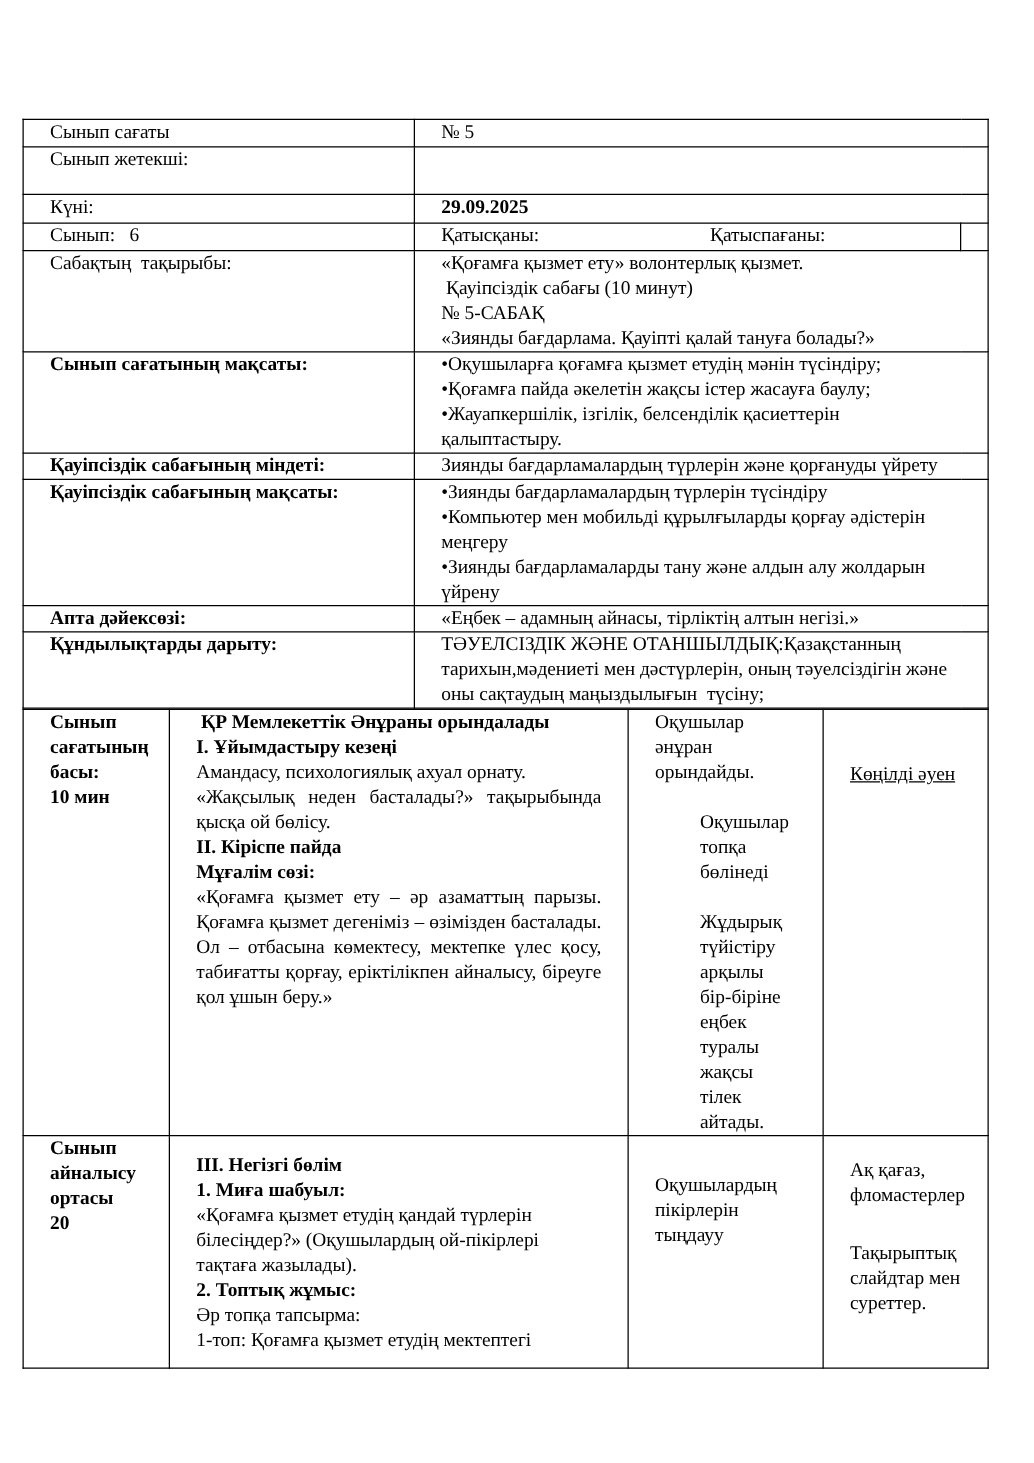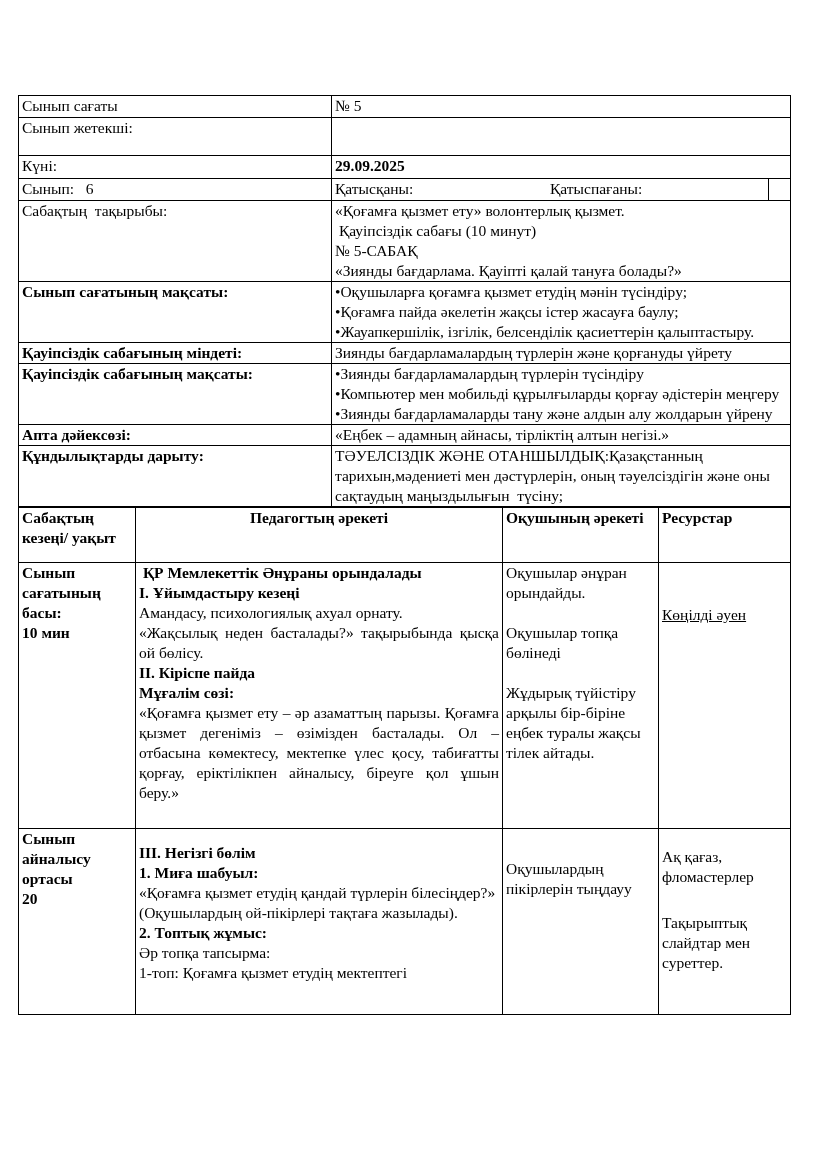--- a/index.html
+++ b/index.html
@@ -1,37 +1,37 @@
 <!DOCTYPE html>
 <html><head>
 <meta charset="utf-8">
 <style>
   html,body{margin:0;padding:0;background:#fff;}
   body{width:827px;height:1170px;font-family:"Liberation Serif",serif;color:#000;}
   .page{position:relative;padding:95px 0 0 18px;box-sizing:border-box;}
   table{border-collapse:collapse;table-layout:fixed;}
-  td,th{border:1.5px solid #000;vertical-align:top;padding:0 3px;font-size:15.5px;line-height:20px;overflow:hidden;}
+  td,th{border:1.5px solid #000;vertical-align:top;padding:0 21px;font-size:15.5px;line-height:20px;overflow:hidden;}
   .info{width:772px;}
   .info tr.r1{height:22px}
   .info tr.r2{height:38px}
   .info tr.r3{height:23px}
   .info tr.r4{height:22px}
   .b{font-weight:bold;}
   .line{margin:0;}
   .attended{display:inline-block;width:215px;}
   .baryssy{font-weight:bold;font-size:15.5px;padding:4px 0 3px 35px;}
   .lesson{width:772px;}
   .lesson th{font-weight:bold;text-align:left;vertical-align:top;}
   .lesson th.center{text-align:center;}
   .lesson tr.hdr{height:55px;}
   .lesson tr.stage1{height:266px;}
   .lesson tr.stage2{height:186px;}
   .p{margin:0;}
   .j{text-align:justify;}
-  .gap20{margin-top:20px;}
+  .gap20{margin-top:20px;margin-left:36px;}
   .gap14{margin-top:14px;}
   .gap18{margin-top:18px;}
   .gap30{margin-top:30px;}
   .gap42{margin-top:42px;text-decoration:underline;}
   .gap62{margin-top:26px;}
 </style>
 </head>
 <body>
 
 <div class="page">
@@ -104,26 +104,20 @@
 
 
   <table class="lesson">
     <colgroup>
         <col style="width:117px">
         <col style="width:367px">
         <col style="width:156px">
         <col style="width:132px">
       </colgroup>
     <tbody>
-        <tr class="hdr">
-      <th>Сабақтың кезеңі/ уақыт</th>
-      <th class="center">Педагогтың әрекеті</th>
-      <th>Оқушының әрекеті</th>
-      <th>Ресурстар</th>
-    </tr>
 
     <tr class="stage1">
       <td>
         <div class="p b">Сынып сағатының басы:</div>
         <div class="p b">10 мин</div>
       </td>
       <td>
         <div class="p b">&nbsp;ҚР Мемлекеттік Әнұраны орындалады</div>
         <div class="p b">I. Ұйымдастыру кезеңі</div>
         <div class="p">Амандасу, психологиялық ахуал орнату.</div>

